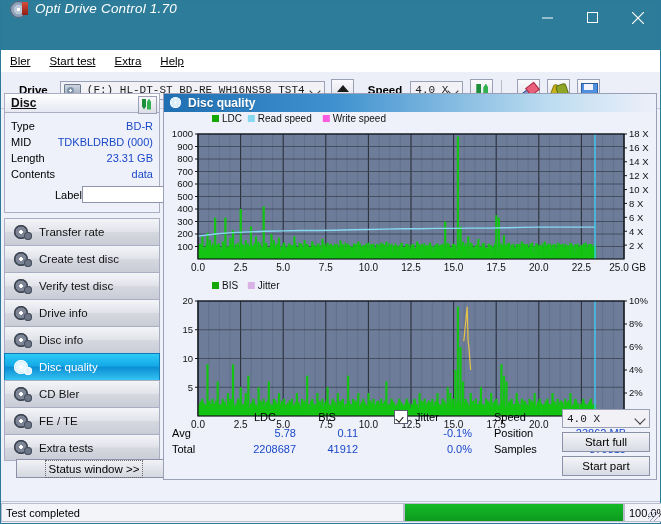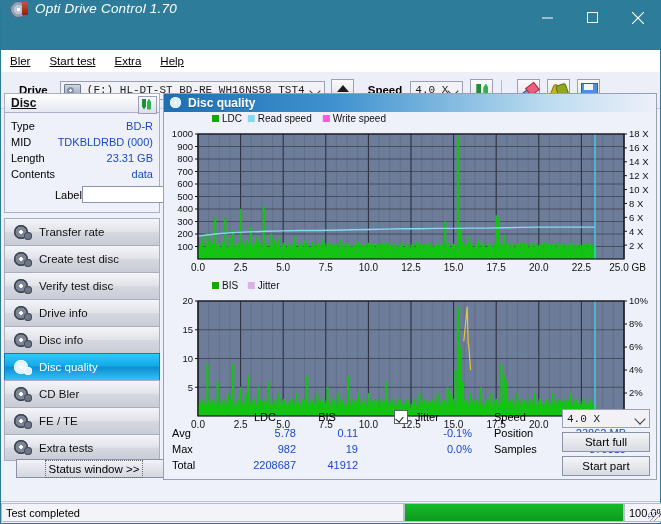--- a/index.html
+++ b/index.html
@@ -1423,25 +1423,20 @@
             <span class="st-h"></span>
             <span class="st-hd">LDC</span>
             <span class="st-hd">BIS</span>
           </div>
           <div class="st-row">
             <span class="st-h">Avg</span>
             <span class="st-n">5.78</span>
             <span class="st-n">0.11</span>
           </div>
           <div class="st-row">
-            <span class="st-h">Max</span>
-            <span class="st-n">982</span>
-            <span class="st-n">19</span>
-          </div>
-          <div class="st-row">
             <span class="st-h">Total</span>
             <span class="st-n">2208687</span>
             <span class="st-n">41912</span>
           </div>
         </div>
 
         <div class="jitter-box">
           <div class="jrow">
             <span class="cbx"></span>
             <span>Jitter</span>

